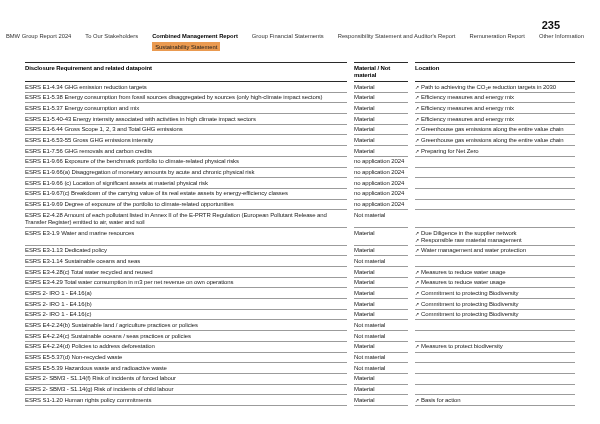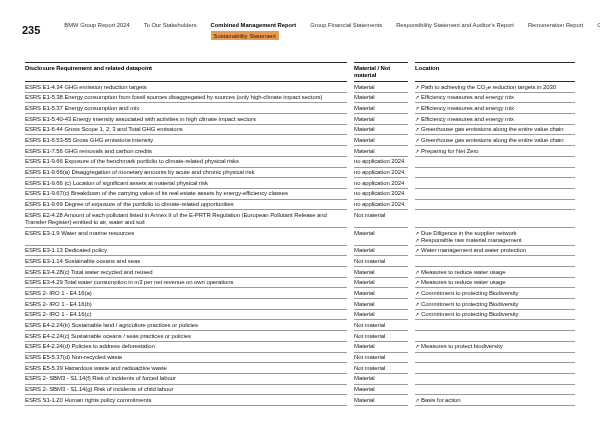--- a/index.html
+++ b/index.html
@@ -1,21 +1,21 @@
 <!DOCTYPE html>
 <html><head>
 <meta charset="utf-8">
 <style>
   * { margin:0; padding:0; box-sizing:border-box; }
   html,body { width:600px; height:424px; background:#ffffff; overflow:hidden;
               font-family:"Liberation Sans", sans-serif; color:#1c1c1c; }
 
   
   .topbar { position:absolute; top:20px; left:22px; right:16px;
-            display:flex; align-items:center; }
+            display:flex; align-items:flex-end;flex-direction:column; }
   .pagenum { font-size:11px; font-weight:bold; color:#111; margin-right:24px; line-height:11px; }
   .tabs { display:flex; gap:14px; margin-top:2px; }
   .nav-item { font-size:5.8px; line-height:6.5px; color:#333; cursor:default; }
   .nav-item .nav-label { display:block; white-space:nowrap; }
   .nav-item.active .nav-label { font-weight:bold; color:#000; }
   .nav-sub { display:none; margin-top:2.5px; padding:1.5px 3px 1px;
              font-size:5.8px; color:#1a1a1a; white-space:nowrap; }
 
   
   .table-wrap { position:absolute; top:62px; left:25px; width:550px; }

